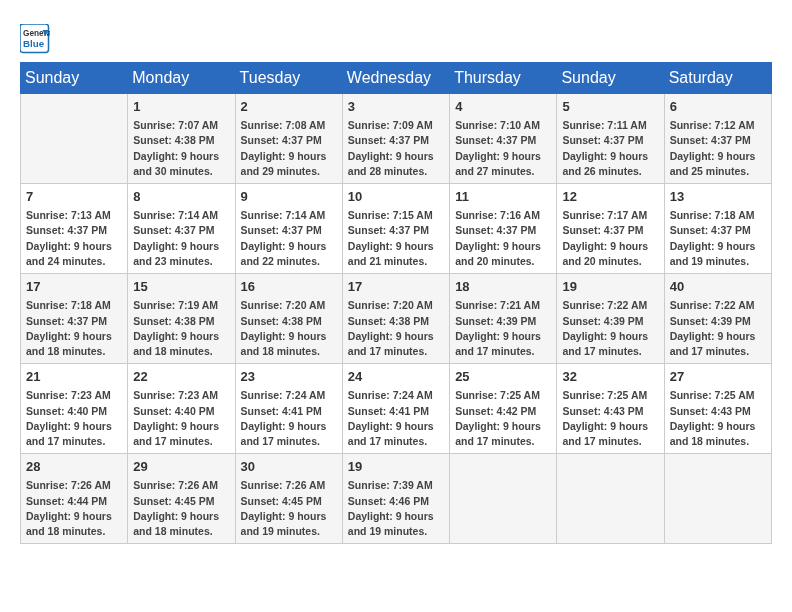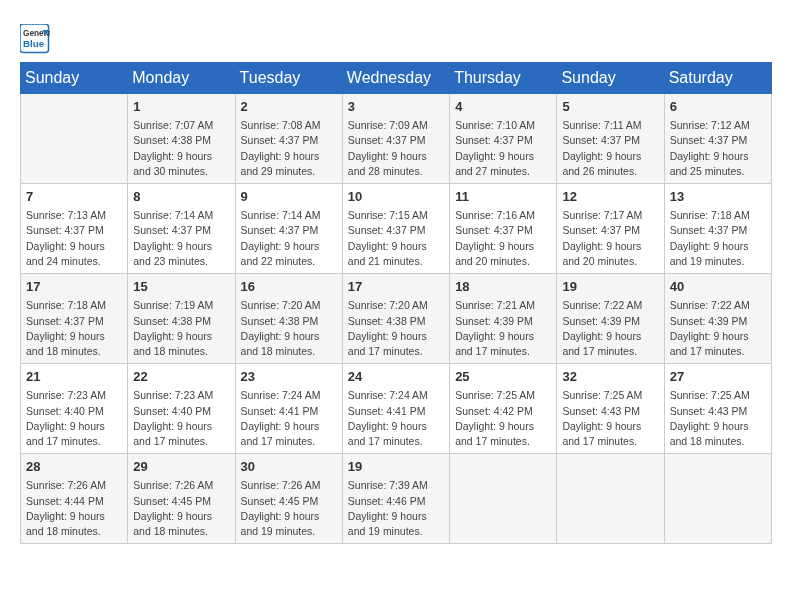--- a/index.html
+++ b/index.html
@@ -72,20 +72,21 @@
     .day-number {
       font-weight: bold;
       font-size: 13px;
       display: block;
       margin-bottom: 2px;
     }
     .cell-content {
       font-size: 10.5px;
       color: #444;
       line-height: 1.45;
+      font-weight: bold;
     }
   </style>
 </head>
 <body>
 
 <div class="header-section">
   <div class="logo">
     <svg class="logo-icon" viewBox="0 0 40 40">
       <rect x="0" y="0" width="38" height="38" rx="4" fill="none" stroke="#1a6fb5" stroke-width="2"></rect>
       <text x="4" y="16" font-size="11" font-weight="bold" fill="#333">General</text>

